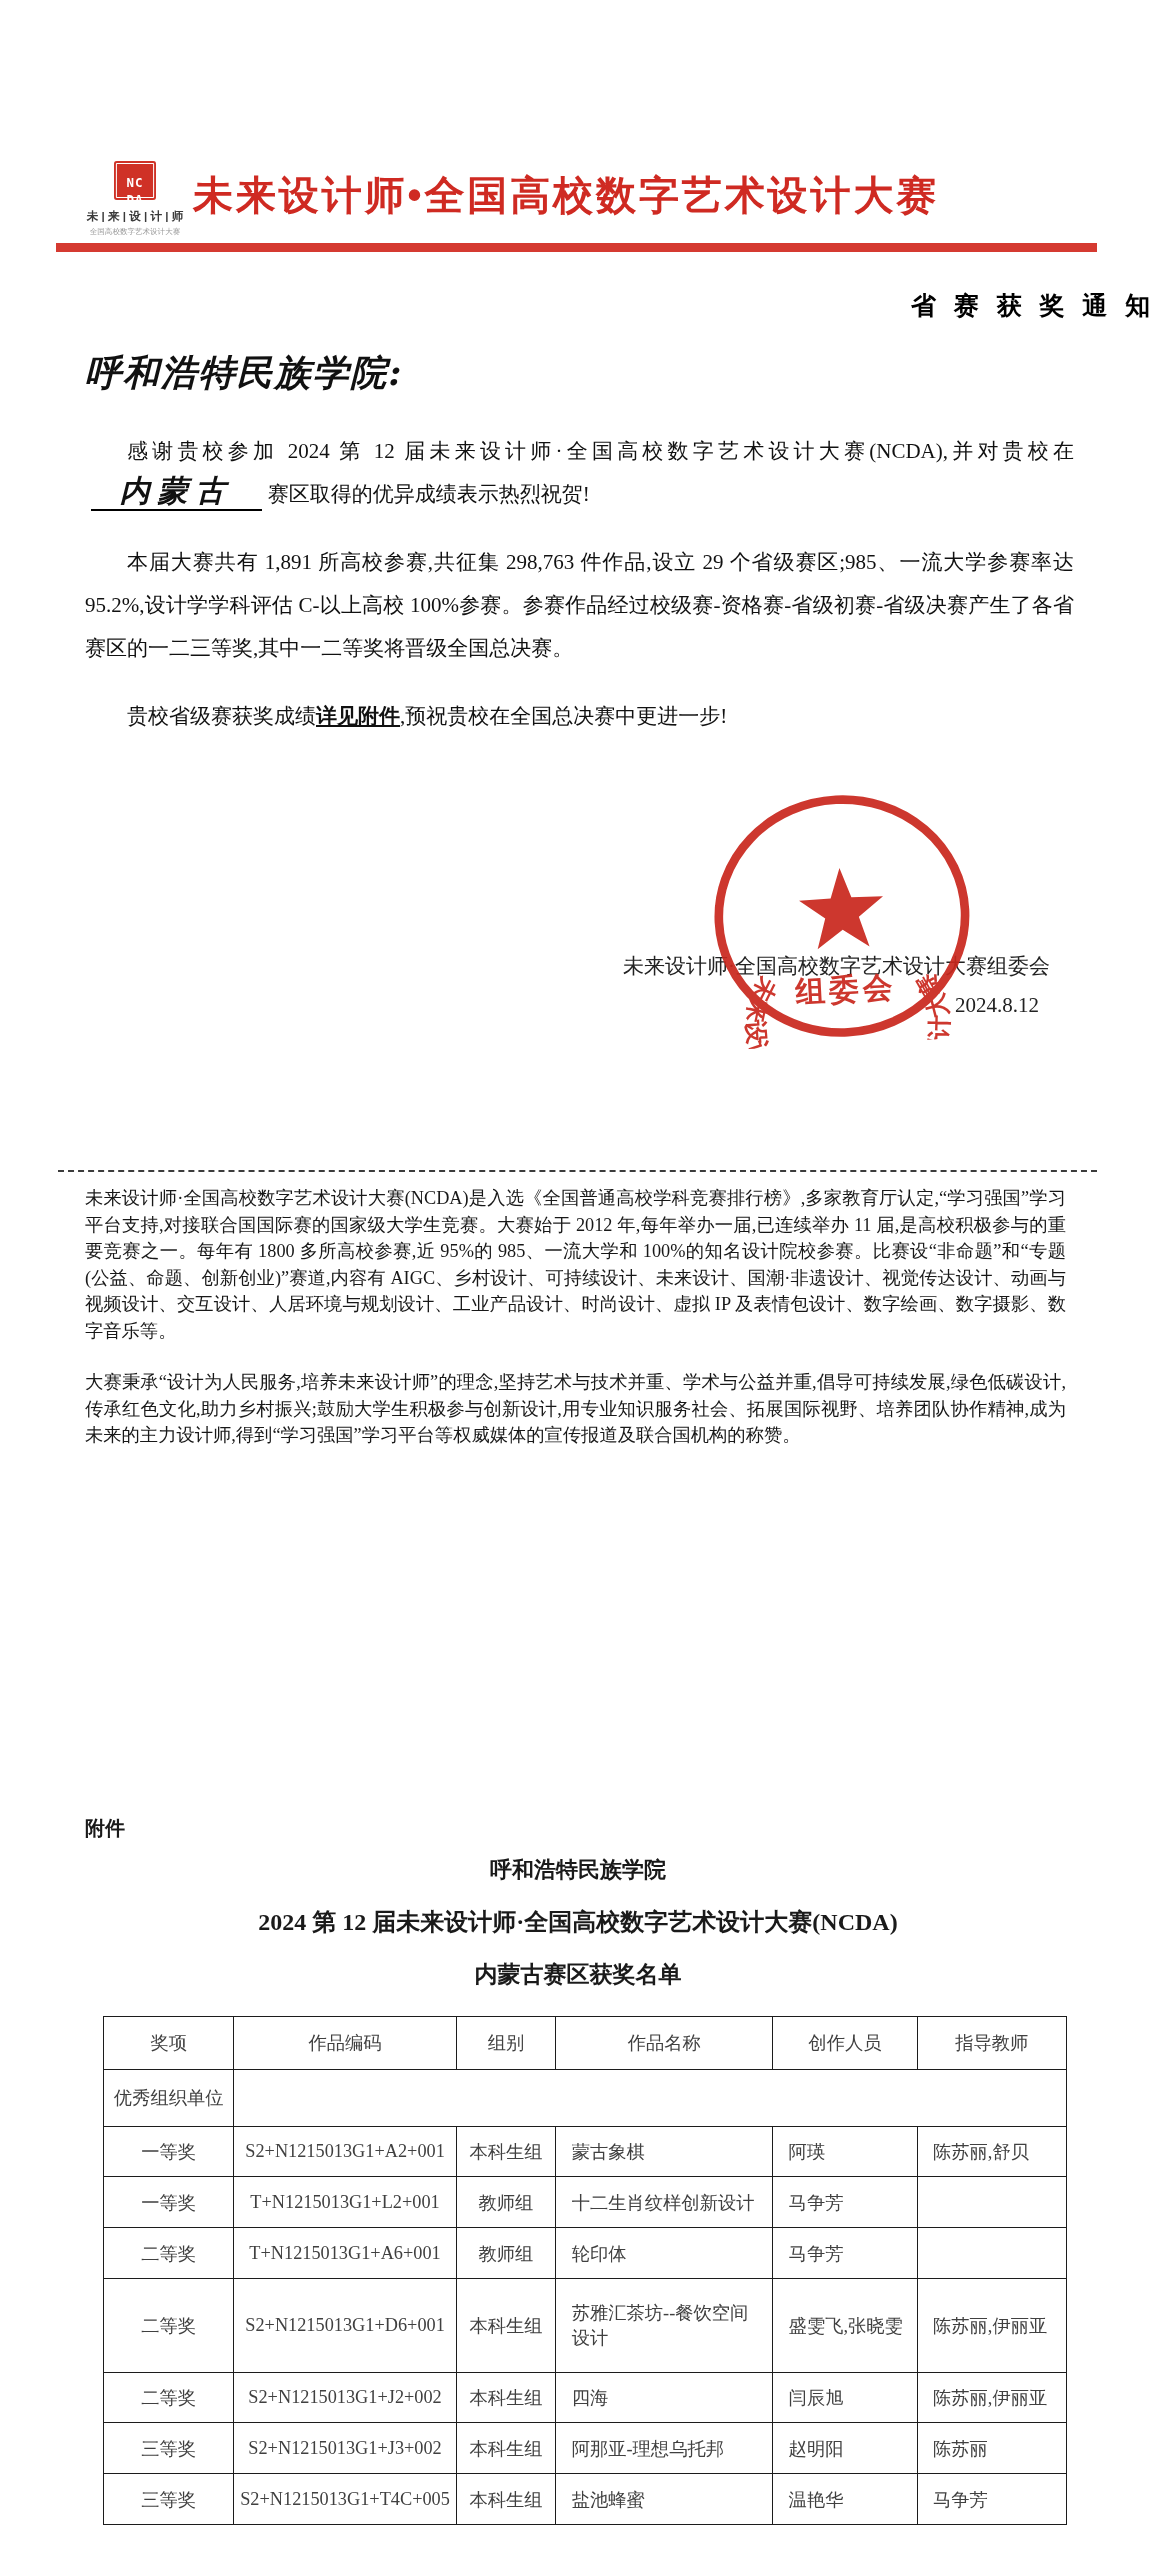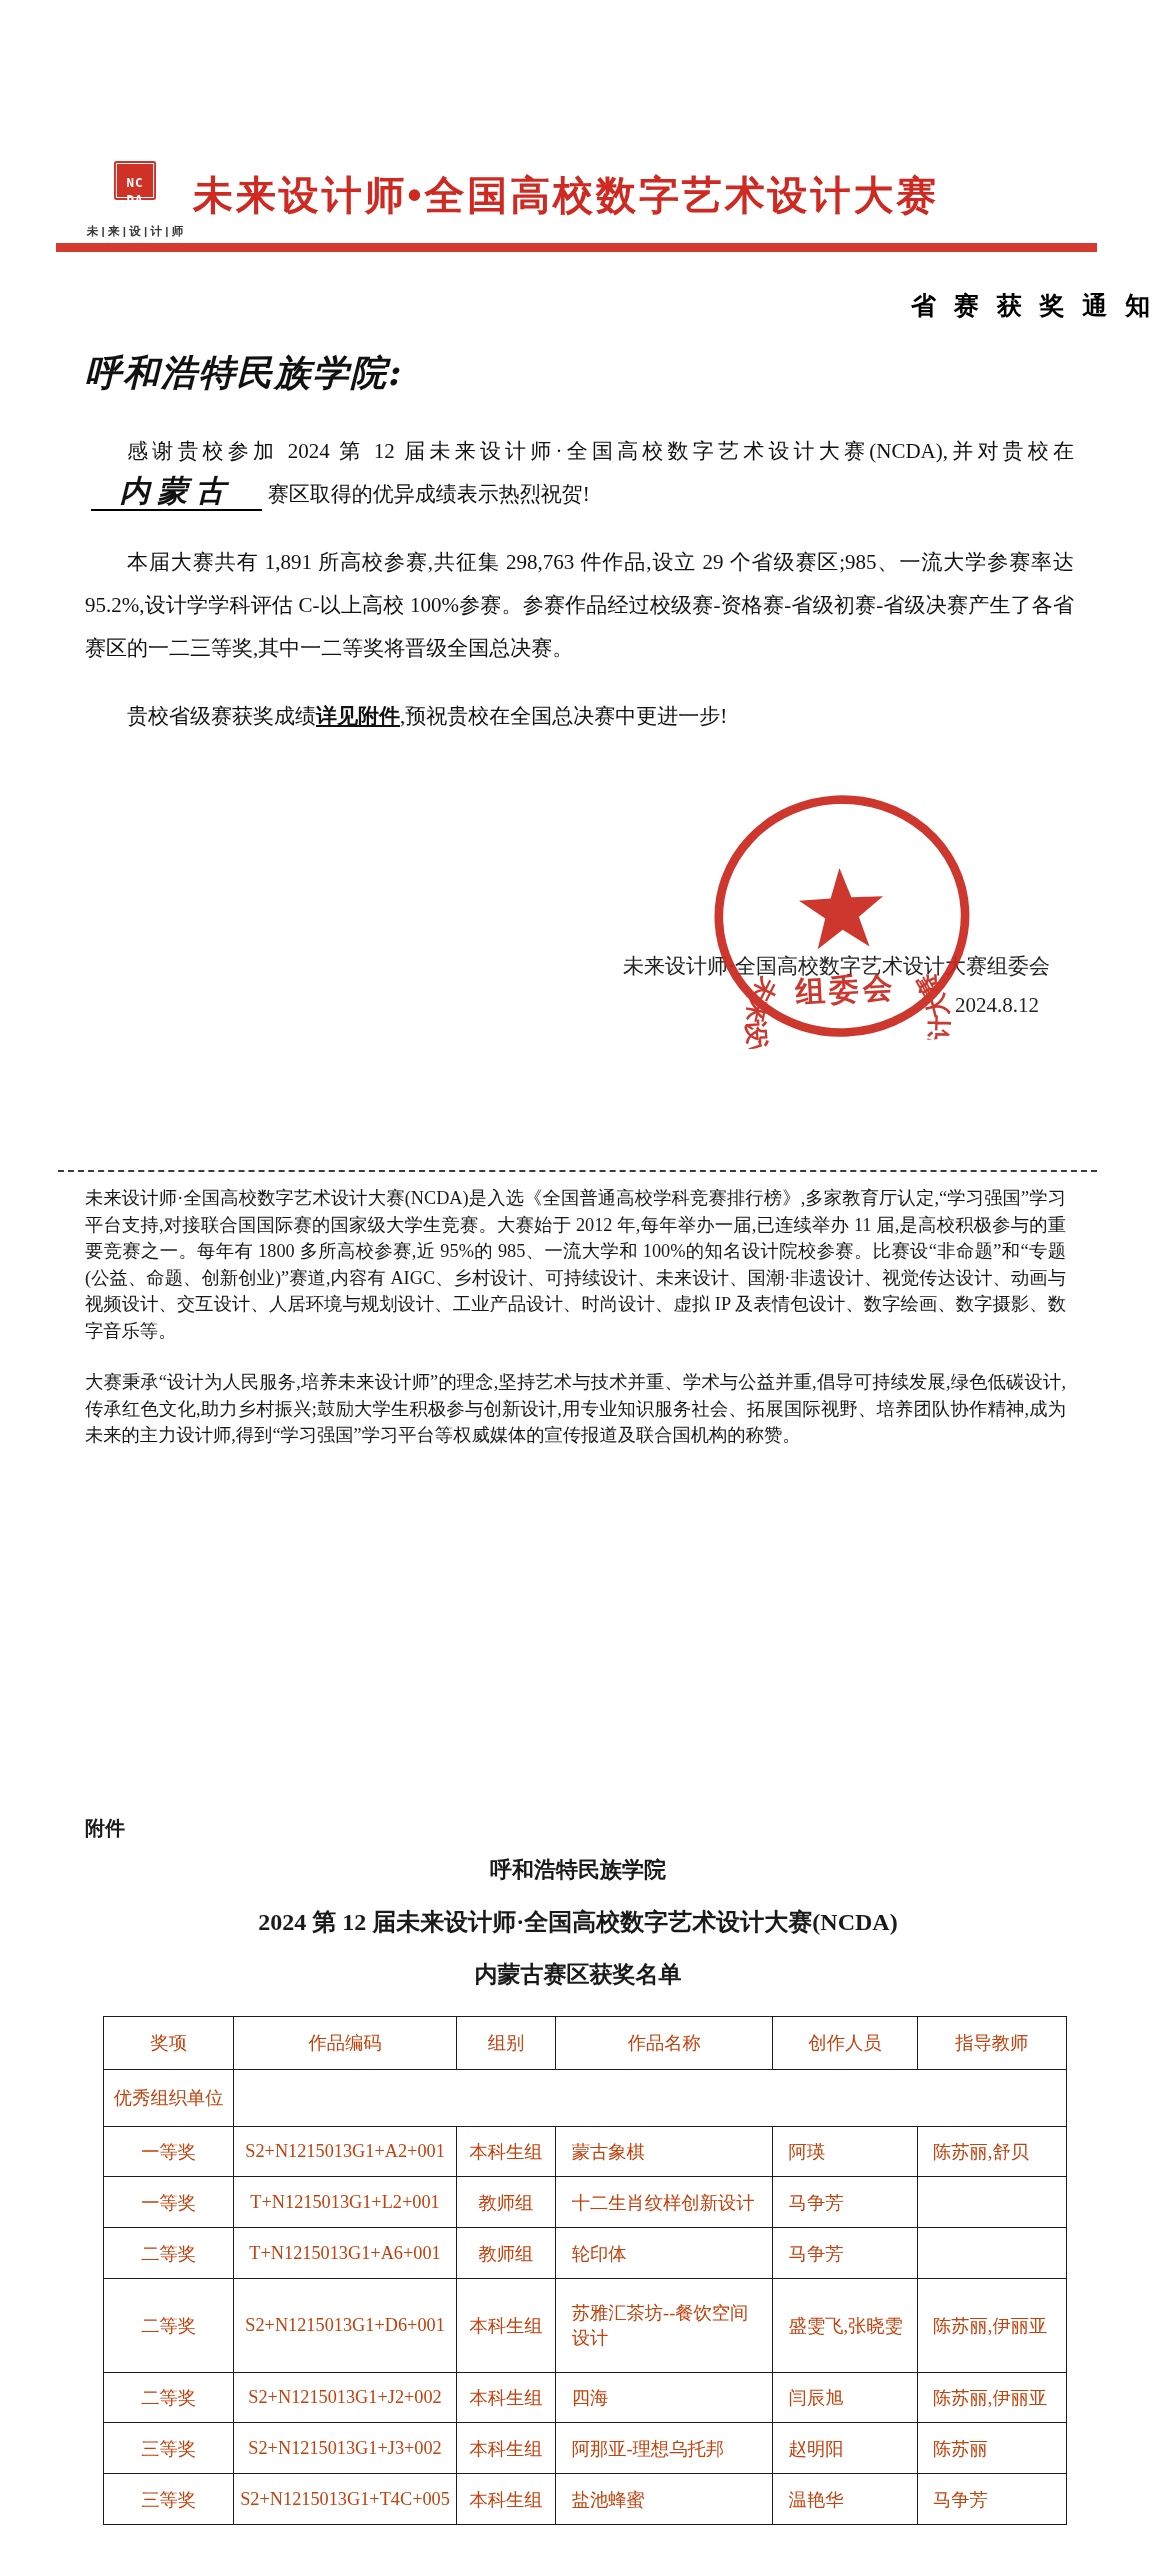--- a/index.html
+++ b/index.html
@@ -5,21 +5,21 @@
   html,body{margin:0;padding:0;background:#ffffff;}
   .page{position:relative;width:1156px;height:2576px;background:#fff;margin:0 auto;overflow:hidden;
         font-family:"Liberation Serif",serif;color:#1a1a1a;}
 
   
   .logo-block{position:absolute;left:81px;top:161px;width:108px;text-align:center;}
   .seal{display:inline-block;width:42px;height:39px;background:#cf3126;border-radius:2.9px;
         color:#fff;font-family:"DejaVu Sans Mono",monospace;font-weight:bold;font-size:12.5px;
         line-height:17.3px;letter-spacing:1px;box-shadow:inset 0 0 0 1.9px #cf3126, inset 0 0 0 2.9px #ffffff;
         padding-top:13px;box-sizing:border-box;}
-  .logo-name{margin-top:16px;font-size:11.6px;font-weight:bold;color:#3a3a3a;font-family:"Liberation Sans",sans-serif;}
+  .logo-name{margin-top:1px;font-size:11.6px;font-weight:bold;color:#3a3a3a;font-family:"Liberation Sans",sans-serif;}
   .logo-sub{margin-top:1.9px;font-size:8.2px;color:#999;transform:scale(.92);font-family:"Liberation Sans",sans-serif;}
   .main-title{position:absolute;left:193px;top:168px;width:906px;font-size:40px;font-weight:bold;
         color:#cf2a22;letter-spacing:2.9px;font-family:"Liberation Sans",sans-serif;white-space:nowrap;}
   .red-bar{position:absolute;left:56px;top:243px;width:1041px;height:8.7px;background:#d53a31;}
 
   
   .notice-title{position:absolute;left:0;top:289px;width:100%;text-align:right;
         font-size:25px;font-weight:bold;letter-spacing:5.8px;color:#000;}
   .salutation{position:absolute;left:85px;top:349px;font-size:36px;font-weight:bold;font-style:italic;
         font-family:"DejaVu Serif",serif;color:#111;letter-spacing:1.9px;}
@@ -44,21 +44,21 @@
         text-align:justify;color:#181818;}
   .about p{margin:0 8px 25px 0;}
 
   
   .attach-label{position:absolute;left:85px;top:1815px;font-size:20px;font-weight:bold;}
   .attach-school{position:absolute;left:0;top:1855px;width:100%;text-align:center;font-size:22px;font-weight:bold;}
   .attach-comp{position:absolute;left:0;top:1906px;width:100%;text-align:center;font-size:24px;font-weight:bold;}
   .attach-list-title{position:absolute;left:0;top:1959px;width:100%;text-align:center;font-size:23px;font-weight:bold;}
 
   table.awards{position:absolute;left:103px;top:2016px;width:964px;border-collapse:collapse;
-        font-size:18.3px;color:#c2410c;}
+        font-size:18.3px;color:#404040;}
   table.awards th,table.awards td{border:1.9px solid #1c1c1c;padding:1.9px 5.8px;vertical-align:middle;}
   table.awards th{font-weight:normal;height:48px;text-align:center;}
   table.awards td{height:46px;text-align:center;}
   table.awards tr.tall td{height:89px;}
   table.awards tr.org td{height:52px;}
   table.awards td.l{text-align:left;padding-left:15.4px;}
   col.c1{width:131px}col.c2{width:220px}col.c3{width:100px}col.c4{width:218px}col.c5{width:145px}col.c6{width:150px}
 </style>
 </head>
 <body>

